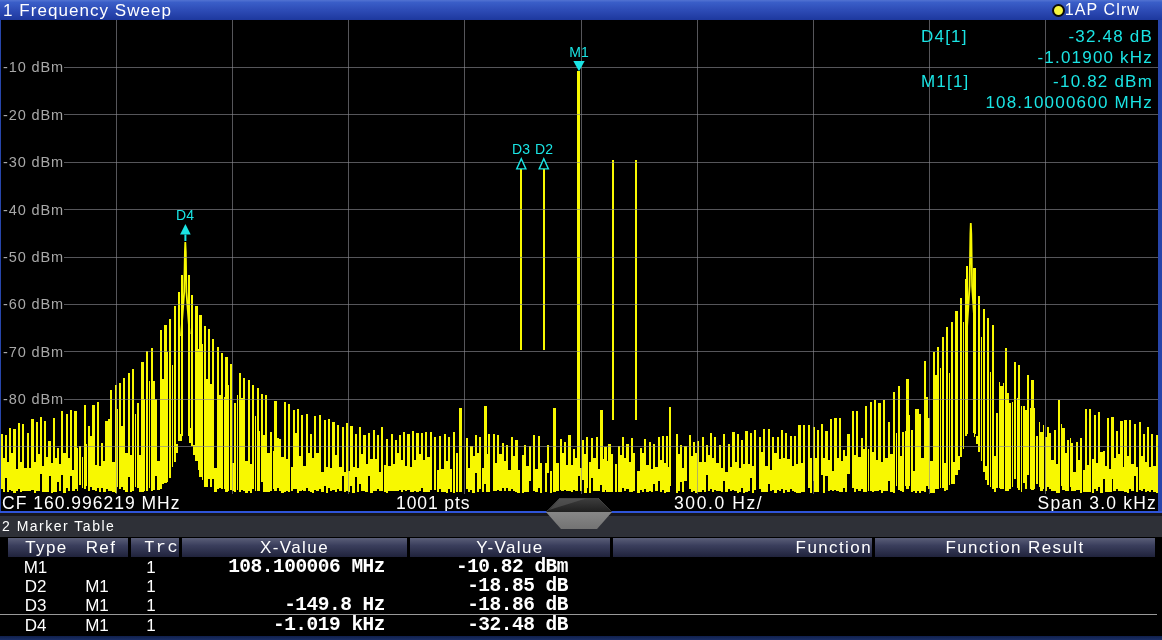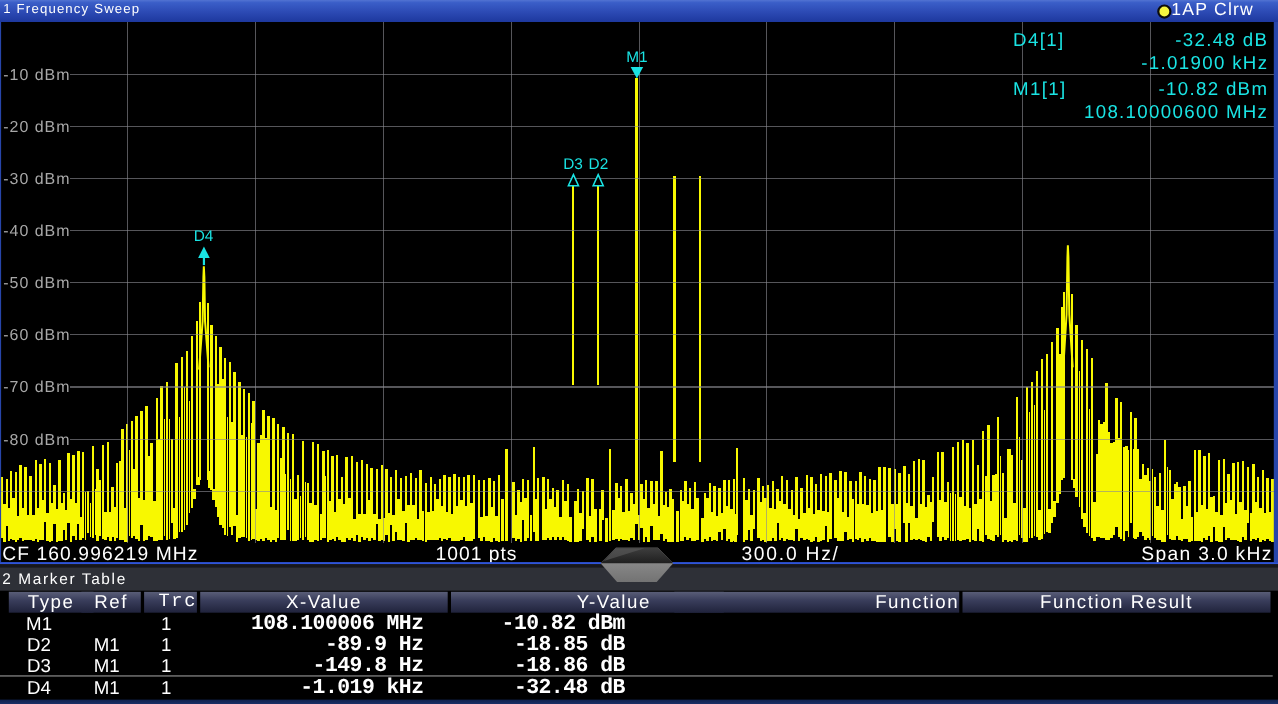--- a/index.html
+++ b/index.html
@@ -1,20 +1,20 @@
 <!DOCTYPE html>
 <html><head><meta charset="utf-8">
 <style>
 html,body{margin:0;padding:0;background:#000;}
 #scr{position:relative;width:1162px;height:640px;overflow:hidden;background:#000;font-family:"Liberation Sans",sans-serif;}
 </style></head>
 <body>
 <div id="scr">
 <div style="position:absolute;left:0;top:0;width:1162px;height:20px;background:linear-gradient(180deg,#5273d2 0%,#3a5ec8 12%,#2c4ab4 55%,#1d389e 100%);">
-<span style="position:absolute;left:3px;top:1px;color:#fff;font-size:12px;letter-spacing:1.05px;">1 Frequency Sweep</span>
+<span style="position:absolute;left:3px;top:1px;color:#fff;font-size:17px;letter-spacing:1.05px;">1 Frequency Sweep</span>
 <span style="position:absolute;right:97px;top:3.5px;width:13px;height:13px;border-radius:50%;background:#f5f540;border:2.5px solid #0c0c0c;box-sizing:border-box;"></span>
 <span style="position:absolute;right:22px;top:1px;color:#fff;font-size:16px;letter-spacing:1.1px;">1AP Clrw</span>
 </div>
 <div style="position:absolute;left:0;top:20px;width:1162px;height:474px;background:#000;"></div>
 <svg width="1162" height="474" viewBox="0 0 1162 474" style="position:absolute;left:0;top:20px">
 
 <g fill="#a8a8a8" letter-spacing="0.9" font-size="14.5px" font-family="Liberation Sans, sans-serif">
         <text x="3" y="52.4">-10 dBm</text>
         <text x="3" y="99.8">-20 dBm</text>
         <text x="3" y="147.2">-30 dBm</text>
@@ -86,36 +86,35 @@
 <div style="position:absolute;left:1158px;top:20px;width:4px;height:491px;background:#2745aa;"></div>
 <div style="position:absolute;left:0;top:20px;width:1px;height:491px;background:#2745aa;"></div>
 <div style="position:absolute;left:0;top:513px;width:1162px;height:24px;background:#2e3037;border-top:3px solid #17171c;box-sizing:border-box;">
 <span style="position:absolute;left:2px;top:2px;color:#fff;font-size:14px;letter-spacing:1.5px;">2 Marker Table</span>
 </div>
 <div style="position:absolute;left:0;top:538px;width:1162px;height:19px;background:#000;">
       <div style="position:absolute;left:8px;top:0;width:77px;height:19px;background:linear-gradient(180deg,#5a5e78 0%,#3a3e5c 40%,#20233c 100%);color:#fff;font-size:17px;letter-spacing:1.4px;text-align:center;line-height:20.5px;">Type</div>
       <div style="position:absolute;left:74px;top:0;width:54px;height:19px;background:linear-gradient(180deg,#5a5e78 0%,#3a3e5c 40%,#20233c 100%);color:#fff;font-size:17px;letter-spacing:1.4px;text-align:center;line-height:20.5px;">Ref</div>
       <div style="position:absolute;left:131px;top:0;width:48px;height:19px;background:linear-gradient(180deg,#5a5e78 0%,#3a3e5c 40%,#20233c 100%);color:#fff;font-size:17px;letter-spacing:1.4px;text-align:right;line-height:20.5px;font-family:Liberation Mono, monospace;">Trc</div>
       <div style="position:absolute;left:182px;top:0;width:225px;height:19px;background:linear-gradient(180deg,#5a5e78 0%,#3a3e5c 40%,#20233c 100%);color:#fff;font-size:17px;letter-spacing:1.4px;text-align:center;line-height:20.5px;">X-Value</div>
-      <div style="position:absolute;left:410px;top:0;width:200px;height:19px;background:linear-gradient(180deg,#5a5e78 0%,#3a3e5c 40%,#20233c 100%);color:#fff;font-size:17px;letter-spacing:1.4px;text-align:center;line-height:20.5px;padding-left:48px;">Y-Value</div>
+      <div style="position:absolute;left:410px;top:0;width:200px;height:19px;background:linear-gradient(180deg,#5a5e78 0%,#3a3e5c 40%,#20233c 100%);color:#fff;font-size:17px;letter-spacing:1.4px;text-align:center;line-height:20.5px;">Y-Value</div>
       <div style="position:absolute;left:613px;top:0;width:259px;height:19px;background:linear-gradient(180deg,#5a5e78 0%,#3a3e5c 40%,#20233c 100%);color:#fff;font-size:17px;letter-spacing:1.4px;text-align:right;line-height:20.5px;">Function</div>
       <div style="position:absolute;left:875px;top:0;width:280px;height:19px;background:linear-gradient(180deg,#5a5e78 0%,#3a3e5c 40%,#20233c 100%);color:#fff;font-size:17px;letter-spacing:1.4px;text-align:center;line-height:20.5px;">Function Result</div>
     </div>
 <div style="position:absolute;left:0;top:558.0px;width:1162px;height:19.2px;color:#fff;font-size:17px;line-height:19.2px;">
 <span style="position:absolute;left:8px;width:55px;text-align:center;">M1</span>
 <span style="position:absolute;left:74px;width:46px;text-align:center;"></span>
 <span style="position:absolute;left:131px;width:40px;text-align:center;">1</span>
 <span style="position:absolute;left:182px;width:203px;text-align:right;font-weight:bold;font-family:'Liberation Mono',monospace;font-size:19.5px;letter-spacing:-0.5px;">108.100006 MHz</span>
 <span style="position:absolute;left:410px;width:158px;text-align:right;font-weight:bold;font-family:'Liberation Mono',monospace;font-size:19.5px;letter-spacing:-0.5px;">-10.82 dBm</span>
 </div>
     <div style="position:absolute;left:0;top:577.2px;width:1162px;height:19.2px;color:#fff;font-size:17px;line-height:19.2px;">
 <span style="position:absolute;left:8px;width:55px;text-align:center;">D2</span>
 <span style="position:absolute;left:74px;width:46px;text-align:center;">M1</span>
 <span style="position:absolute;left:131px;width:40px;text-align:center;">1</span>
-<span style="position:absolute;left:182px;width:203px;text-align:right;font-weight:bold;font-family:'Liberation Mono',monospace;font-size:19.5px;letter-spacing:-0.5px;">-89.9 Hz</span>
 <span style="position:absolute;left:410px;width:158px;text-align:right;font-weight:bold;font-family:'Liberation Mono',monospace;font-size:19.5px;letter-spacing:-0.5px;">-18.85 dB</span>
 </div>
     <div style="position:absolute;left:0;top:596.4px;width:1162px;height:19.2px;color:#fff;font-size:17px;line-height:19.2px;">
 <span style="position:absolute;left:8px;width:55px;text-align:center;">D3</span>
 <span style="position:absolute;left:74px;width:46px;text-align:center;">M1</span>
 <span style="position:absolute;left:131px;width:40px;text-align:center;">1</span>
 <span style="position:absolute;left:182px;width:203px;text-align:right;font-weight:bold;font-family:'Liberation Mono',monospace;font-size:19.5px;letter-spacing:-0.5px;">-149.8 Hz</span>
 <span style="position:absolute;left:410px;width:158px;text-align:right;font-weight:bold;font-family:'Liberation Mono',monospace;font-size:19.5px;letter-spacing:-0.5px;">-18.86 dB</span>
 </div>
     <div style="position:absolute;left:0;top:615.6px;width:1162px;height:19.2px;color:#fff;font-size:17px;line-height:19.2px;">

